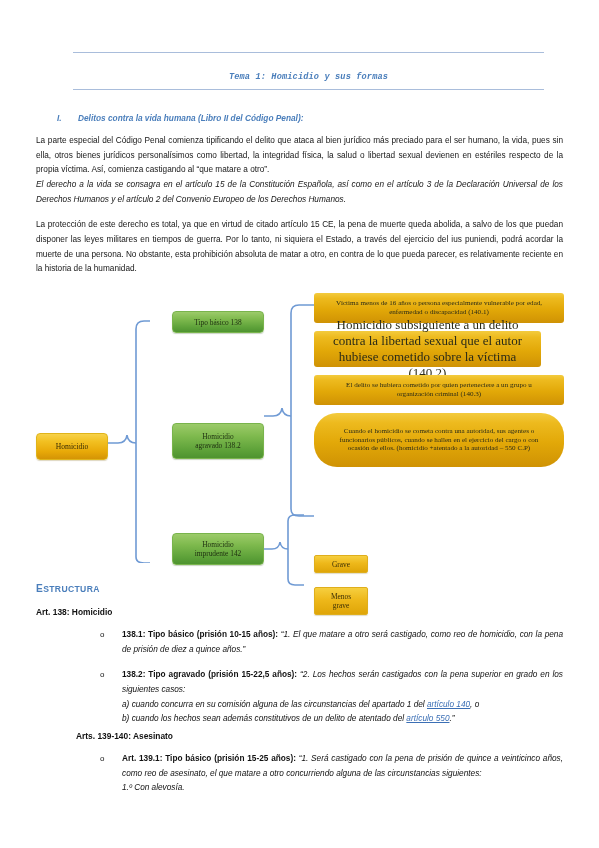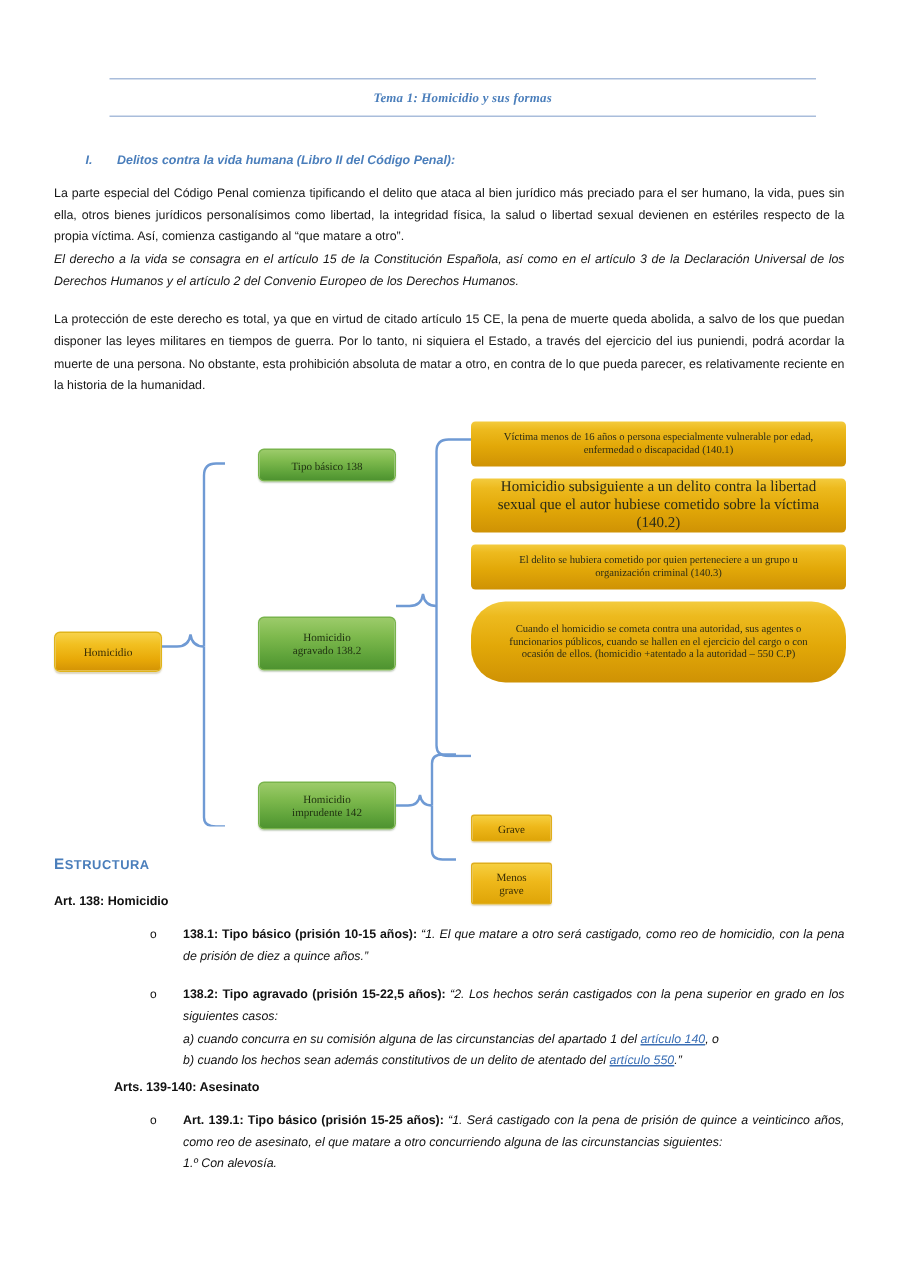--- a/index.html
+++ b/index.html
@@ -24,27 +24,28 @@
   
   .header-block {
     margin: 52px 55px 0 73px;
   }
   .header-rule {
     height: 0;
     border-top: 1px solid #a9bddb;
   }
   .doc-title {
     text-align: center;
-    font-family: Liberation Serif, serif;
+    font-family: Liberation Mono, monospace;
     font-style: italic;
     font-weight: bold;
     font-size: 8.6px;
     letter-spacing: 0.15px;
     color: #4a7ebb;
     padding: 7px 0 7px 0;
+    margin-top: 12px;
   }
 
   
   .content {
     margin: 0 36px 0 36px;
   }
   .section-head {
     display: flex;
     font-style: italic;
     font-weight: bold;
@@ -227,21 +228,21 @@
           <path d="M0,38 L8,38 Q15,38 16,31 Q17,38 24,38" fill="none" stroke="#6f9ad4" stroke-width="1.6"></path>
           <path d="M24,38 L24,10 Q24,4 31,4 L40,4" fill="none" stroke="#6f9ad4" stroke-width="1.6"></path>
           <path d="M24,38 L24,68 Q24,74 31,74 L40,74" fill="none" stroke="#6f9ad4" stroke-width="1.6"></path>
         </svg>
       </div>
 
       <div class="node big" style="left:278px; top:0px; width:250px; height:30px; font-size:7.1px;">
         <span>Víctima menos de 16 años o persona especialmente vulnerable por edad, enfermedad o discapacidad  (140.1)</span>
       </div>
 
-      <div class="node big" style="left:278px; top:38px; width:250px; height:36px; font-size:10px;">
+      <div class="node big" style="left:278px; top:38px; width:227px; height:36px; font-size:13px;">
         <span>Homicidio subsiguiente a un delito contra la libertad sexual que el autor hubiese cometido sobre la víctima (140.2)</span>
       </div>
 
       <div class="node big" style="left:278px; top:82px; width:250px; height:30px; font-size:7.1px;">
         <span>El delito se hubiera cometido por quien perteneciere a un grupo u organización criminal (140.3)</span>
       </div>
 
       <div class="node big" style="left:278px; top:120px; width:250px; height:54px; font-size:7.1px;border-radius:23px;">
         <span>Cuando el homicidio se cometa contra una autoridad, sus agentes o funcionarios públicos, cuando se hallen en el ejercicio del cargo o con ocasión de ellos. (homicidio +atentado a la autoridad – 550 C.P)</span>
       </div>

